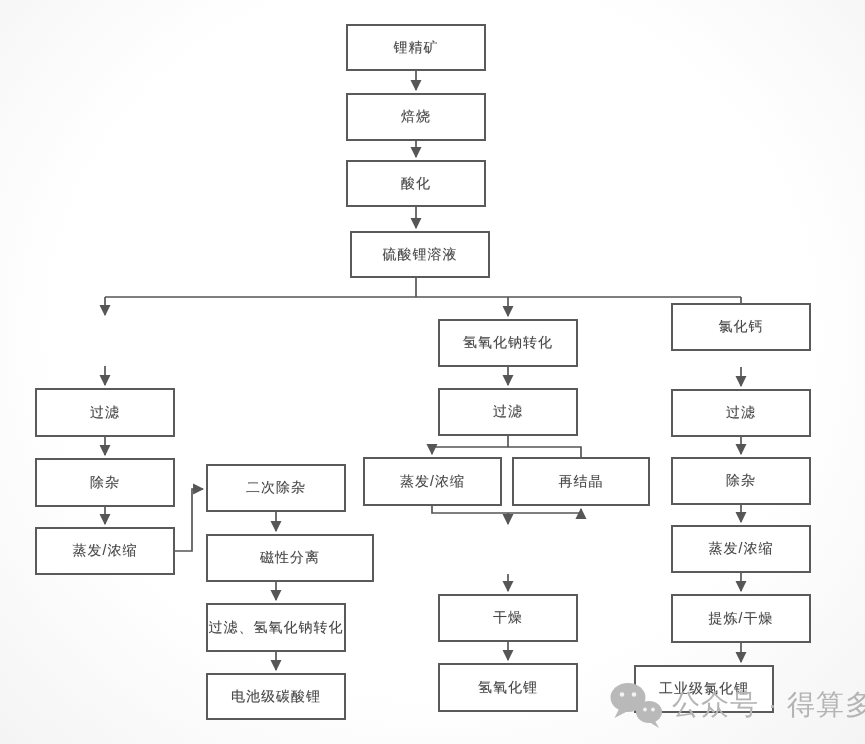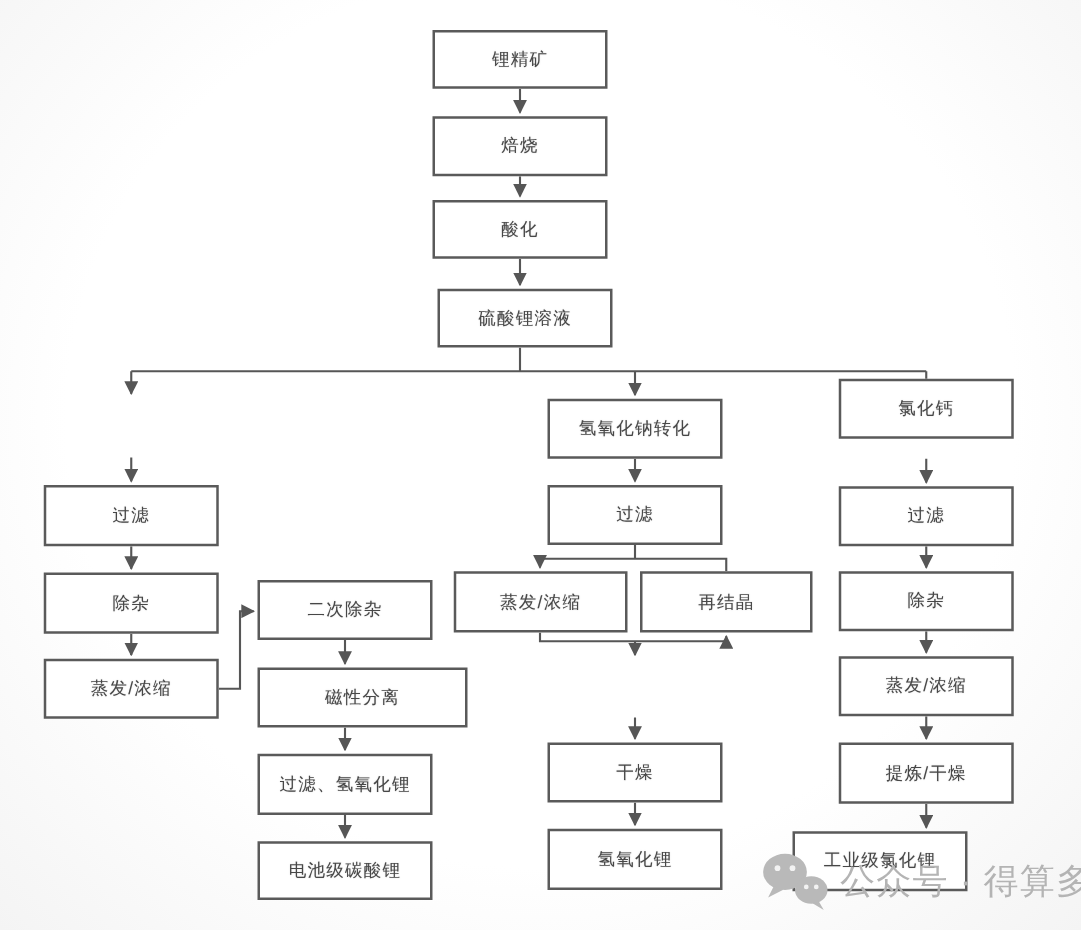--- a/index.html
+++ b/index.html
@@ -96,21 +96,21 @@
   <div class="node" style="left:346px;top:93px;width:140px;height:48px">焙烧</div>
   <div class="node" style="left:346px;top:160px;width:140px;height:47px">酸化</div>
   <div class="node" style="left:350px;top:231px;width:140px;height:47px">硫酸锂溶液</div>
 
   <div class="node" style="left:35px;top:388px;width:140px;height:49px">过滤</div>
   <div class="node" style="left:35px;top:458px;width:140px;height:49px">除杂</div>
   <div class="node" style="left:35px;top:527px;width:140px;height:48px">蒸发/浓缩</div>
 
   <div class="node" style="left:206px;top:464px;width:140px;height:48px">二次除杂</div>
   <div class="node" style="left:206px;top:534px;width:168px;height:48px">磁性分离</div>
-  <div class="node" style="left:206px;top:603px;width:140px;height:49px">过滤、氢氧化锂</div>
+  <div class="node" style="left:206px;top:603px;width:140px;height:49px">过滤、氢氧化钠转化</div>
   <div class="node" style="left:206px;top:673px;width:140px;height:47px">电池级碳酸锂</div>
 
   <div class="node" style="left:438px;top:319px;width:140px;height:48px">氢氧化钠转化</div>
   <div class="node" style="left:438px;top:388px;width:140px;height:48px">过滤</div>
   <div class="node" style="left:363px;top:457px;width:139px;height:49px">蒸发/浓缩</div>
   <div class="node" style="left:512px;top:457px;width:138px;height:49px">再结晶</div>
   <div class="node" style="left:438px;top:594px;width:140px;height:48px">干燥</div>
   <div class="node" style="left:438px;top:663px;width:140px;height:49px">氢氧化锂</div>
 
   <div class="node" style="left:671px;top:303px;width:140px;height:48px">氯化钙</div>

